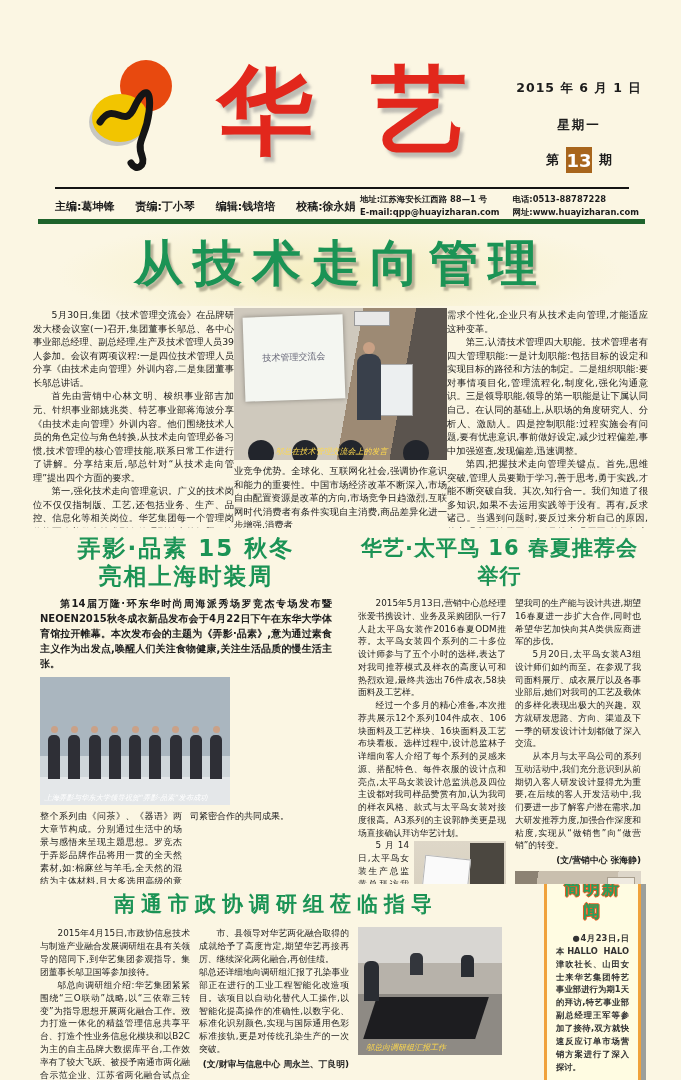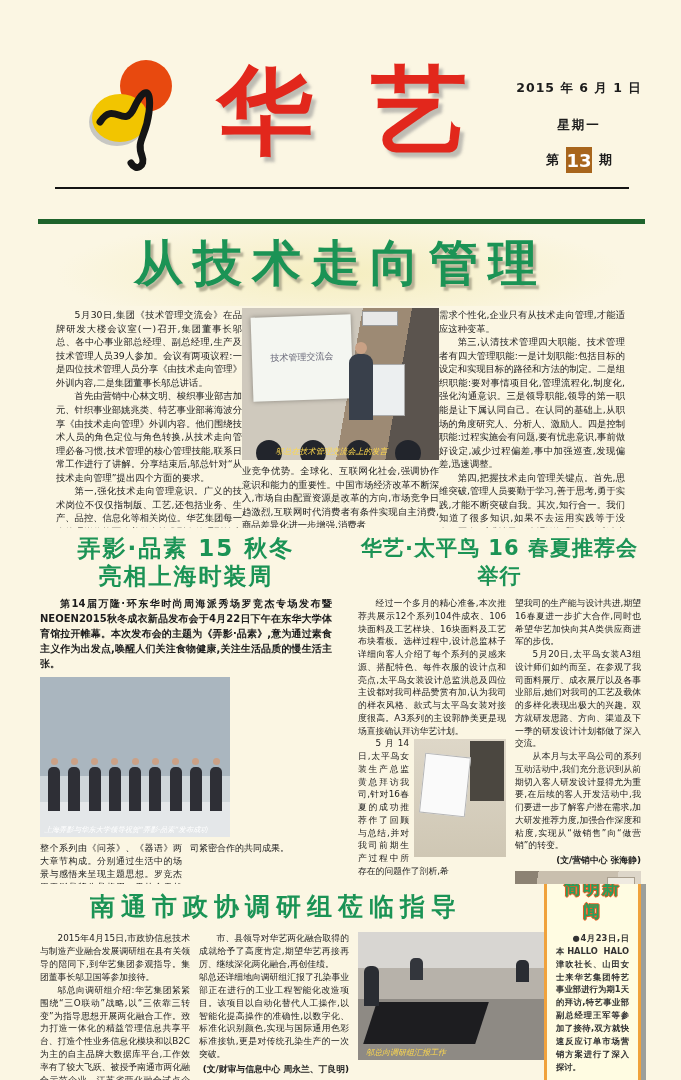--- a/index.html
+++ b/index.html
@@ -31,41 +31,41 @@
   
   .headline1 { height:84px; display:flex; align-items:center; justify-content:center;
     font-size:49px; font-weight:900; color:#1b9355; letter-spacing:10px;
     text-shadow:3px 4px 2px rgba(168,163,138,.85);
     background:radial-gradient(ellipse 58% 95% at 50% 62%, #f5eec0 0%, rgba(245,238,192,0) 72%); }
   
   p.body { margin:0; text-indent:2em; }
   .credit { font-weight:bold; text-align:right; margin:2px 0 0; }
   h2.green { margin:0; text-align:center; color:#1b9355; font-weight:900; }
   
-  .a1 { display:flex; gap:0; padding:2px 56px 0; height:220px; overflow:hidden; }
+  .a1 { display:flex; gap:0; padding:2px 33px 0; height:220px; overflow:hidden; }
   .a1 .col { flex:1; font-size:9.3px; line-height:1.46; text-align:justify; }
   .a1 .mid { flex:1.06; display:flex; flex-direction:column; gap:4px; font-size:9.3px; line-height:1.46; text-align:justify; }
   .photo { position:relative; overflow:hidden; flex:none; }
   .photo .cap { position:absolute; left:0; right:18px; bottom:2px; text-align:center; font-size:8px; font-style:italic; }
   .photo1 { height:152px; background:linear-gradient(100deg,#cfc9bd 0 54%,#9d8a74 54% 76%,#5b544e 76%); }
   .photo1 .screen { position:absolute; left:10px; top:8px; width:100px; height:84px; background:#f4f6f1; transform:rotate(-2deg);
     box-shadow:0 0 5px rgba(0,0,0,.35); display:flex; align-items:center; justify-content:center; font-size:9px; color:#667; }
   .photo1 .projector { position:absolute; top:3px; left:120px; width:34px; height:13px; background:#e8e8e8; border:1px solid #999; }
   .photo1 .whiteboard { position:absolute; right:34px; top:56px; width:34px; height:50px; background:#eceff0; border:1px solid #aaa; }
   .photo1 .speaker { position:absolute; right:66px; top:46px; width:24px; height:66px; background:#39404b; border-radius:9px 9px 0 0; }
   .photo1 .speaker::before { content:''; position:absolute; top:-12px; left:6px; width:12px; height:12px; border-radius:50%; background:#c9a185; }
   .photo1 .head { position:absolute; bottom:-6px; width:26px; height:26px; border-radius:50%; background:#22252c; }
   .photo1 .cap { color:#ffd94d; }
   
   .section2 { display:flex; gap:26px; padding:6px 40px 0; height:350px; overflow:hidden; }
   .mod-left { width:292px; flex:none; }
   .mod-left h2 { font-size:23px; line-height:1.22; letter-spacing:2px; }
   .intro { font-weight:bold; font-size:10px; line-height:1.5; text-align:justify; text-indent:2em; margin:6px 0; }
   .row1 { display:flex; gap:6px; }
-  .photo2 { width:190px; height:160px; background:linear-gradient(#aab6bf 0 62%, #cfd6da 62% 78%, #e4e7e9 78%); }
+  .photo2 { width:190px; height:128px; background:linear-gradient(#aab6bf 0 62%, #cfd6da 62% 78%, #e4e7e9 78%); }
   .photo2 .figs { position:absolute; left:8px; right:8px; bottom:26px; display:flex; justify-content:space-between; }
   .photo2 .fig { width:12px; height:44px; background:#2e2f36; border-radius:5px 5px 0 0; }
   .photo2 .fig::before { content:''; display:block; width:7px; height:7px; border-radius:50%; background:#caa187; margin:-9px auto 2px; }
   .photo2 .cap { color:#fff; font-size:7.3px; }
   .sidecol { font-size:8.6px; line-height:1.44; text-align:justify; }
   .row2 { display:flex; gap:8px; margin-top:5px; font-size:9px; line-height:1.45; text-align:justify; }
   .row2 > div { flex:1; }
   .mod-right { flex:1; }
   .mod-right h2 { font-size:21px; letter-spacing:1px; margin-bottom:7px; }
   .mod-right .cols { display:flex; gap:9px; font-size:8.8px; line-height:1.45; text-align:justify; }
@@ -73,25 +73,25 @@
   .colB { flex:1; }
   .photo3 { float:right; width:92px; height:118px; margin:2px 0 2px 5px; background:linear-gradient(#ded7c8,#cfc7b4); }
   .photo3 .wb { position:absolute; left:8px; top:16px; width:44px; height:58px; background:#fafafa; border:1px solid #b5b5b5; transform:rotate(6deg); }
   .photo3 .rack { position:absolute; right:2px; top:2px; width:34px; height:60px; background:#4b4740; }
   .mod-right .credit { font-size:8.8px; }
   .photo4 { margin-top:4px; width:100%; height:126px; background:linear-gradient(100deg,#8c8273 0 16%, #c9bfae 16% 70%, #ddd6c9 70%); }
   .photo4 .poster { position:absolute; right:6px; top:6px; width:26px; height:100px; background:#efeae0; border:1px solid #a99f8e; }
   
   .section3 { display:flex; gap:12px; padding:4px 40px 0; height:204px; overflow:hidden; }
   .bottom-left { width:472px; flex:none; }
-  .bottom-left h2 { font-size:25px; letter-spacing:6px; margin:2px 0 9px; }
+  .bottom-left h2 { font-size:21px; letter-spacing:6px; margin:2px 0 9px; }
   .bottom-cols { display:flex; gap:9px; }
   .bcol { width:150px; flex:none; font-size:8.8px; line-height:1.47; text-align:justify; }
   .bottom-left .credit { font-size:8.8px; }
-  .photo5 { width:180px; height:128px; background:linear-gradient(#d8d6d2 0 28%, #b7b2aa 28% 52%, #8e8a84 52%);padding-left:19px; }
+  .photo5 { width:144px; height:128px; background:linear-gradient(#d8d6d2 0 28%, #b7b2aa 28% 52%, #8e8a84 52%); }
   .photo5 .table { position:absolute; left:12px; bottom:16px; width:112px; height:42px; background:#1d1d20; transform:skewX(-18deg); }
   .photo5 .m1 { position:absolute; left:6px; top:34px; width:15px; height:40px; background:#2a2d33; border-radius:6px 6px 0 0; }
   .photo5 .m2 { position:absolute; left:52px; top:26px; width:13px; height:22px; background:#33363c; border-radius:5px 5px 0 0; }
   .photo5 .m3 { position:absolute; right:28px; top:28px; width:13px; height:22px; background:#2a2d33; border-radius:5px 5px 0 0; }
   .photo5 .cap { color:#ffd94d; text-align:left; left:8px; right:auto; }
   .briefs { flex:1; position:relative; top:-24px;padding-left:20px; }
   .briefs-box { border:3px solid #f0a23c; border-radius:10px; background:#fffce2; box-shadow:5px 5px 0 #9b9f9b; padding:10px 9px 12px; min-height:172px; }
   .briefs-title { text-align:center; font-size:17px; font-weight:900; color:#27a05c; letter-spacing:2px; margin-bottom:9px;
     text-shadow:-1px 0 #e85c25, 1px 0 #e85c25, 0 -1px #e85c25, 0 1px #e85c25; }
   .brief-item { font-size:8.3px; line-height:1.55; text-align:justify; text-indent:2em; margin:0 0 10px; font-weight:bold; color:#333; }
@@ -116,20 +116,34 @@
     <div class="issue-info">
       <div class="date">2015 年 6 月 1 日</div>
       <div class="weekday">星期一</div>
       <div class="issue-line">
         <span>第</span>
         <span class="issue-box">13</span>
         <span>期</span>
       </div>
     </div>
     <div class="rule-black"></div>
+    <div class="credits">
+      <div class="names">
+        <span>主编:葛坤锋</span>
+        <span>责编:丁小琴</span>
+        <span>编辑:钱培培</span>
+        <span>校稿:徐永娟</span>
+      </div>
+      <div class="contact">
+        <span>地址:江苏海安长江西路 88—1 号</span>
+        <span>电话:0513-88787228</span>
+        <span>E-mail:qpp@huayizharan.com</span>
+        <span>网址:www.huayizharan.com</span>
+      </div>
+    </div>
     <div class="rule-green"></div>
   </div>
 
   <div class="headline1">从技术走向管理</div>
 
   <div class="a1">
     <div class="col">
       <p class="body">5月30日,集团《技术管理交流会》在品牌研发大楼会议室(一)召开,集团董事长邬总、各中心事业部总经理、副总经理,生产及技术管理人员39人参加。会议有两项议程:一是四位技术管理人员分享《由技术走向管理》外训内容,二是集团董事长邬总讲话。</p>
       <p class="body">首先由营销中心林文明、梭织事业部吉加元、针织事业部姚兆类、特艺事业部蒋海波分享《由技术走向管理》外训内容。他们围绕技术人员的角色定位与角色转换,从技术走向管理必备习惯,技术管理的核心管理技能,联系日常工作进行了讲解。分享结束后,邬总针对“从技术走向管理”提出四个方面的要求。</p>
       <p class="body">第一,强化技术走向管理意识。广义的技术岗位不仅仅指制版、工艺,还包括业务、生产、品控、信息化等相关岗位。华艺集团每一个管理岗位均面临着做事技术型向管理型转变的问题。全体管理人员都必须强化技术向管理转型的意识。希望今天的交流会成为华艺集团全面实现技术走向管理的转折点。</p>
@@ -190,20 +204,21 @@
           <p class="body" style="text-indent:0">司紧密合作的共同成果。</p>
 
         </div>
       </div>
     </div>
 
     <div class="mod-right">
       <h2 class="green">华艺·太平鸟 16 春夏推荐会举行</h2>
       <div class="cols">
         <div class="colA">
+          <p class="body">2015年5月13日,营销中心总经理张爱书携设计、业务及采购团队一行7人赴太平鸟女装作2016春夏ODM推荐。太平鸟女装四个系列的二十多位设计师参与了五个小时的选样,表达了对我司推荐模式及样衣的高度认可和热烈欢迎,最终共选出76件成衣,58块面料及工艺样。</p>
           <p class="body">经过一个多月的精心准备,本次推荐共展示12个系列104件成衣、106块面料及工艺样块、16块面料及工艺布块看板。选样过程中,设计总监林子详细向客人介绍了每个系列的灵感来源、搭配特色、每件衣服的设计点和亮点,太平鸟女装设计总监洪总及四位主设都对我司样品赞赏有加,认为我司的样衣风格、款式与太平鸟女装对接度很高。A3系列的主设郭静美更是现场直接确认拜访华艺计划。</p>
           <div class="photo photo3">
             <span class="rack"></span>
             <span class="wb"></span>
 
           </div>
           <p class="body">5月14日,太平鸟女装生产总监黄总拜访我司,针对16春夏的成功推荐作了回顾与总结,并对我司前期生产过程中所存在的问题作了剖析,希</p>
         </div>
         <div class="colB">
           <p class="body" style="text-indent:0">望我司的生产能与设计共进,期望16春夏进一步扩大合作,同时也希望华艺加快向其A类供应商进军的步伐。</p>

